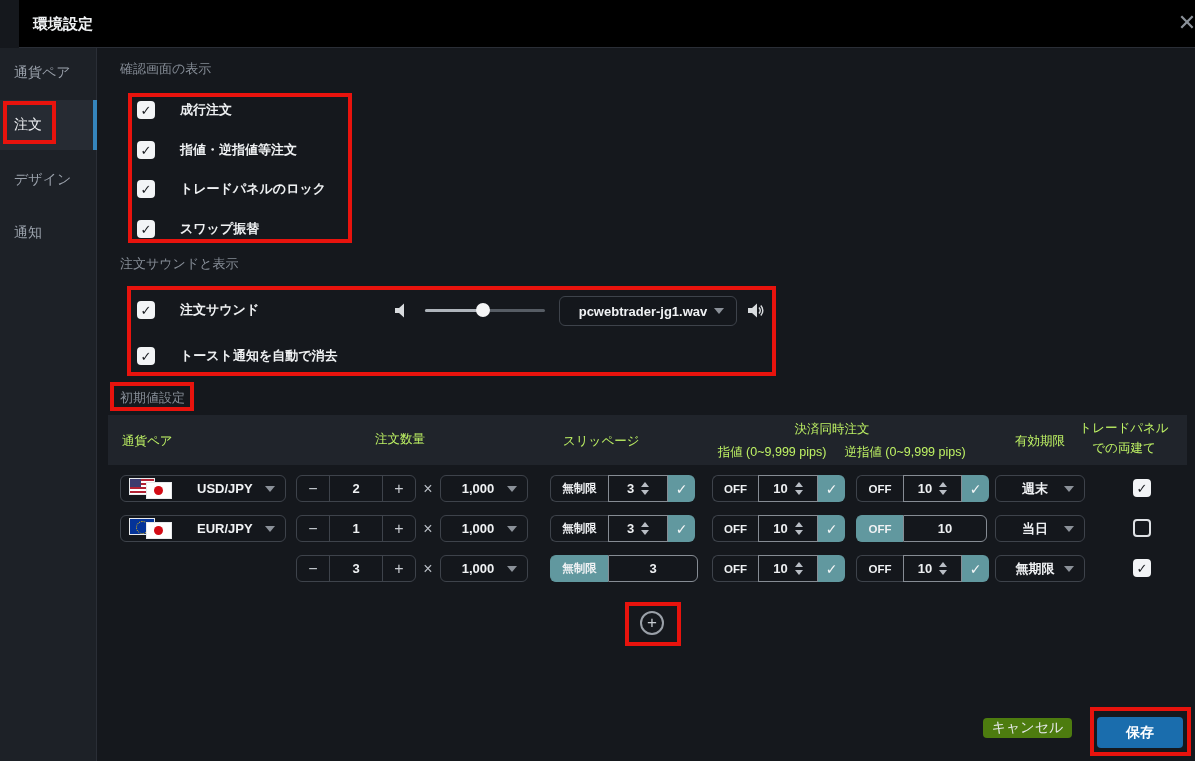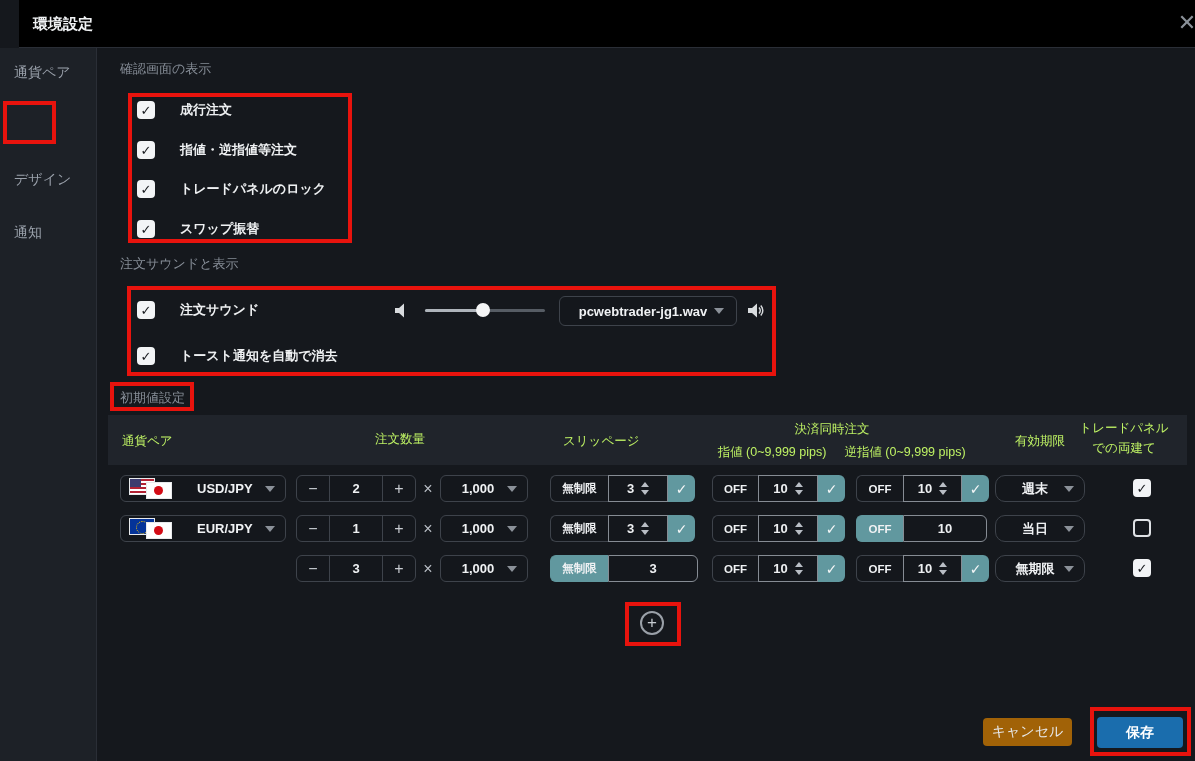--- a/index.html
+++ b/index.html
@@ -115,50 +115,54 @@
   .stop-group  { left:856px; }
   .slip-group  .offseg { width:58px; }
   .slip-group  .valseg { width:60px; }
   .limit-group .offseg { width:46px; }
   .limit-group .valseg { width:60px; }
   .stop-group  .offseg { width:47px; }
   .stop-group  .valseg { width:59px; }
   .slip-group.off-on .valseg { width:90px; }
   .stop-group.off-on .valseg { width:84px; }
 
-  .expiry-select { left:995px; width:90px; padding:0 10px; font-size:13px;border-radius:10px; }
+  .expiry-select { left:995px; width:90px; padding:0 10px; font-size:13px; }
   .expiry-select .lbl { margin:0 auto; }
   .expiry-select .chev { margin-left:0; }
 
   .hedge-cb { left:1133px; top:10px; }
 
   
   .add-btn { position:absolute; left:640px; top:611px; width:24px; height:24px; border-radius:50%;
     border:2px solid #9aa0a8; color:#c6cbd1; font-size:17px; line-height:20px; text-align:center;
     background:transparent; cursor:pointer; font-family:inherit; }
 
   
-  .btn-cancel { position:absolute; left:983px; top:718px; width:89px; height:28px;
-    background:#a16207; border:none; border-radius:4px; color:#e8eaed; font-size:14px;
+  .btn-cancel { position:absolute; left:983px; top:718px; width:89px; height:20px;
+    background:#4d7c0f; border:none; border-radius:4px; color:#e8eaed; font-size:14px;
     cursor:pointer; font-family:inherit; }
   .btn-save { position:absolute; left:1097px; top:717px; width:86px; height:31px;
     background:#1a6dad; border:none; border-radius:4px; color:#ffffff; font-size:14px;
     font-weight:bold; cursor:pointer; font-family:inherit; }
 </style>
 </head>
 <body>
 
 <div class="titlebar">
   <div class="title">環境設定</div>
   <div class="close-btn">✕</div>
 </div>
 
 <div class="sidebar">
   <div class="side-item" style="top:12px;height:26px;">
     <span>通貨ペア</span>
+  </div>
+  <div class="side-item active" style="top:52px;height:50px;">
+    <span>注文</span>
+    <span class="active-bar"></span>
   </div>
   <div class="side-item" style="top:119px;height:26px;">
     <span>デザイン</span>
   </div>
   <div class="side-item" style="top:172px;height:26px;">
     <span>通知</span>
   </div>
 </div>
 
 <div class="section-title" style="left:120px;top:60px;">確認画面の表示</div>

